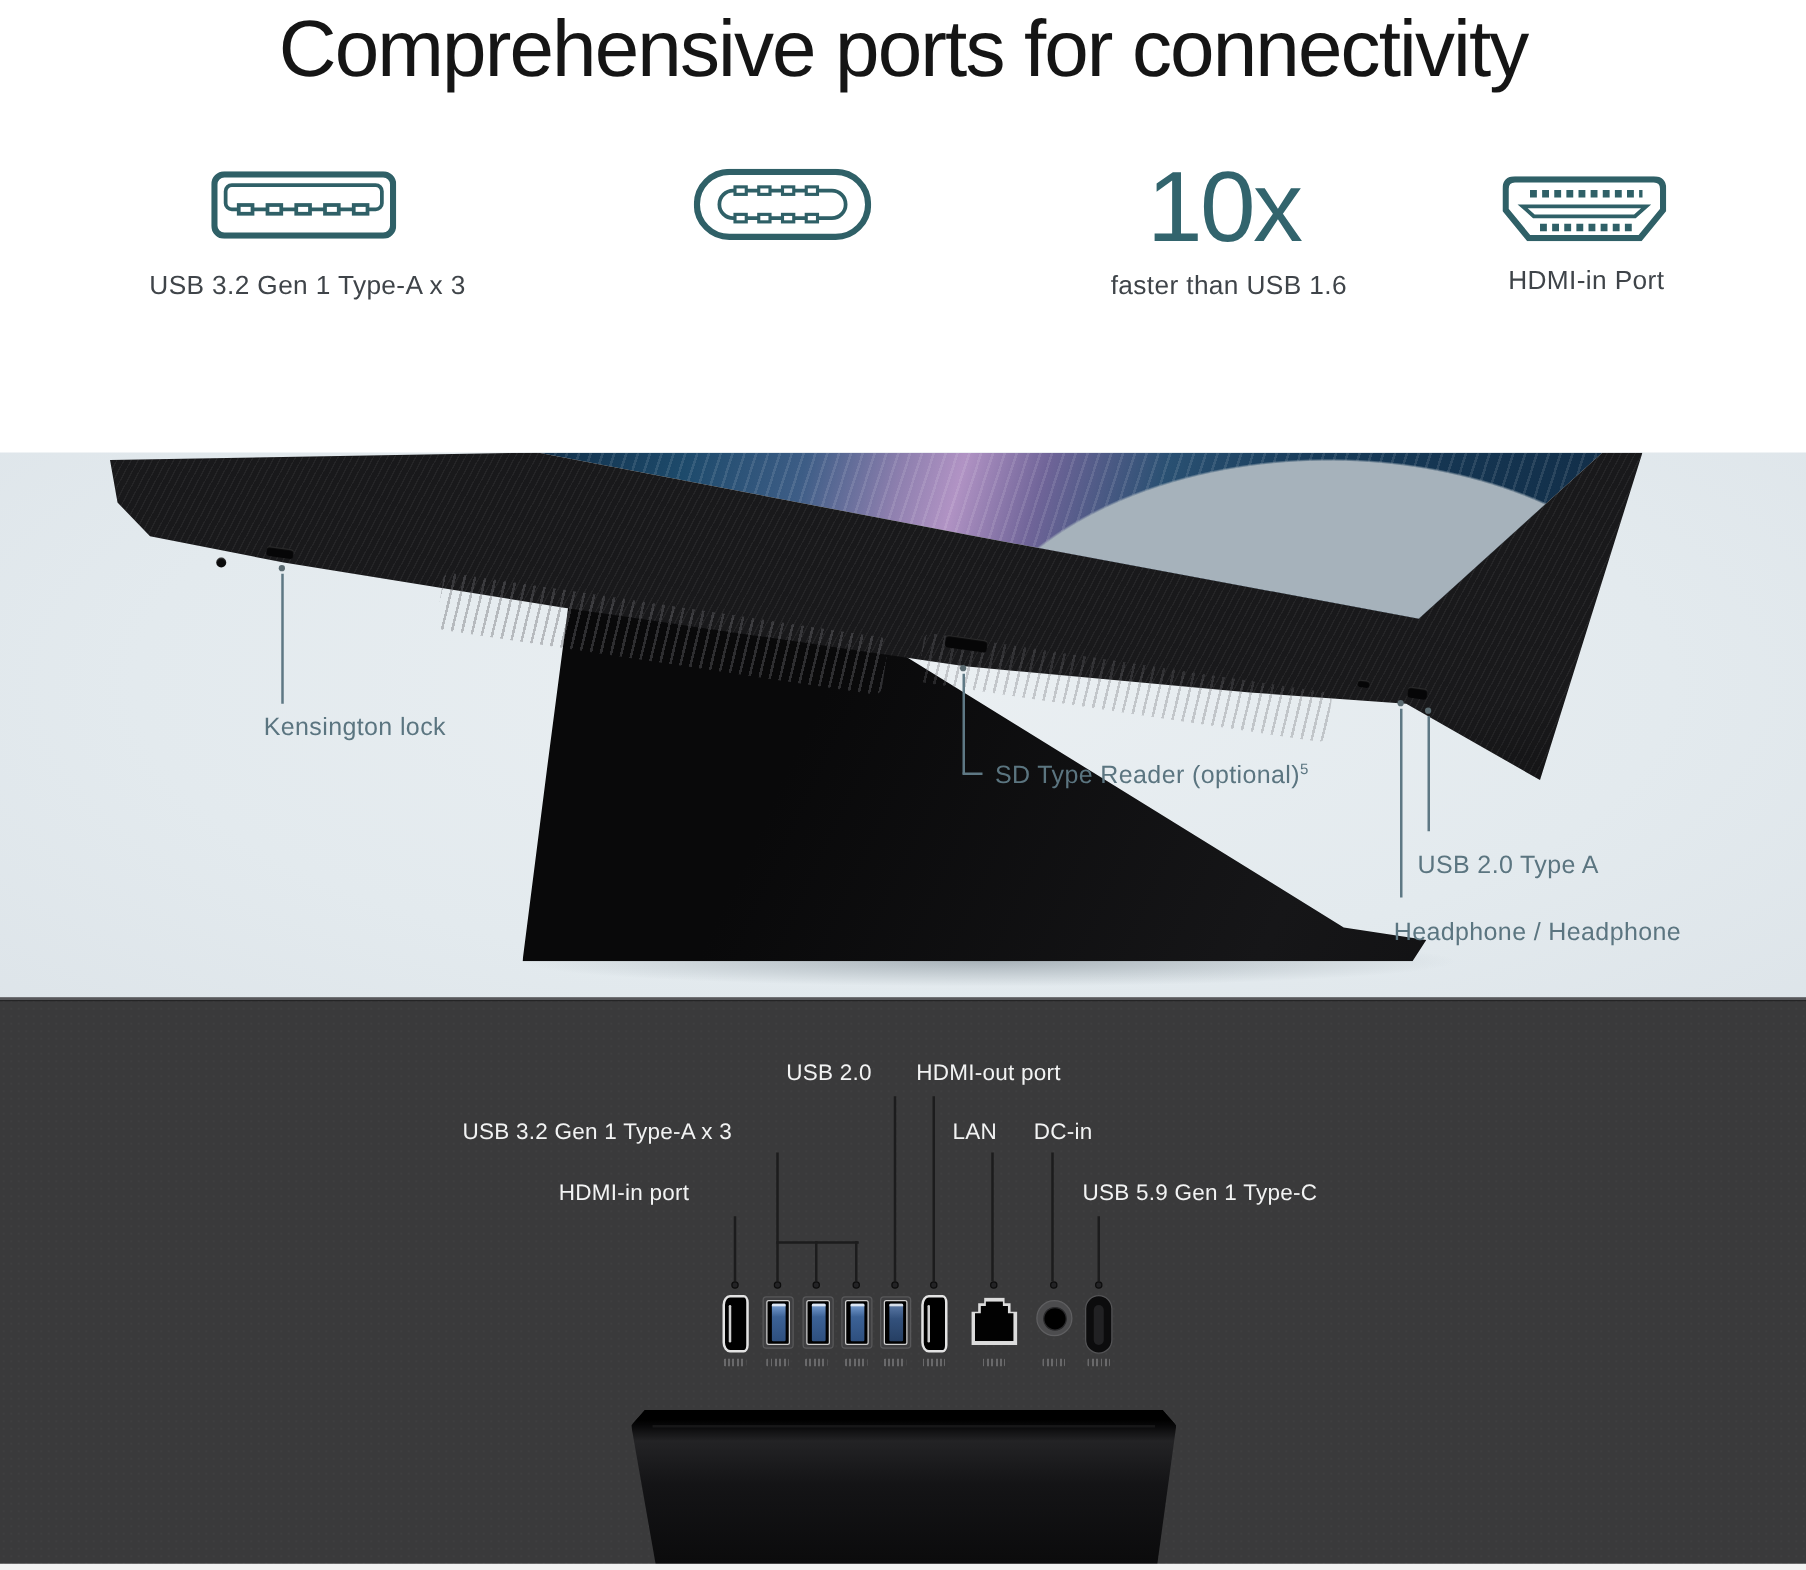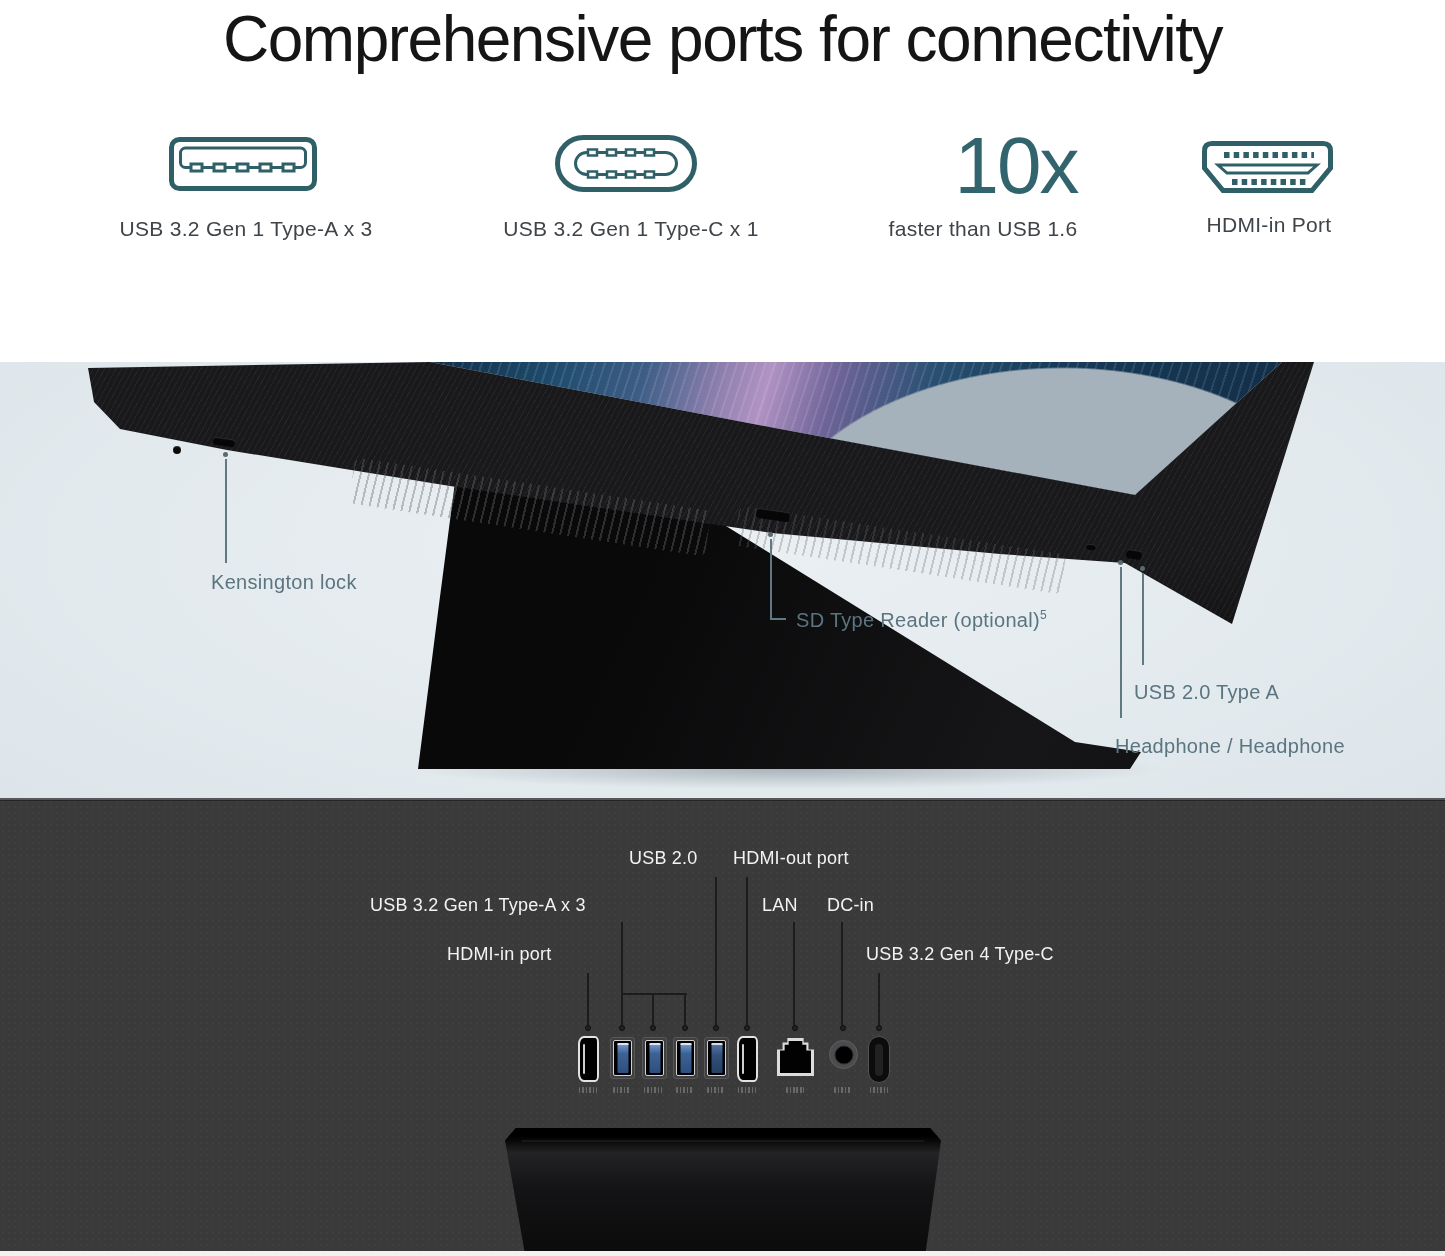--- a/index.html
+++ b/index.html
@@ -116,23 +116,22 @@
           <rect x="52" y="14.5" width="9" height="6"></rect>
         <rect x="71" y="14.5" width="9" height="6"></rect>
           <rect x="90" y="14.5" width="9" height="6"></rect>
         <rect x="33" y="36.5" width="9" height="6"></rect>
           <rect x="52" y="36.5" width="9" height="6"></rect>
         <rect x="71" y="36.5" width="9" height="6"></rect>
           <rect x="90" y="36.5" width="9" height="6"></rect>
       </g>
     </svg>
   </div>
-  <div class="abs feat-label" style="left:471px;top:217px;">USB 3.2 Gen 1 Type-C x 1</div>
-
-  <div class="abs stat-big" style="left:906px;top:126px;">10x</div>
+
+  <div class="abs stat-big" style="left:869px;top:126px;">10x</div>
   <div class="abs feat-label" style="left:823px;top:217px;">faster than USB 1.6</div>
 
   <div class="abs" style="left:1202px;top:141px;">
     <svg class="port-svg" width="131" height="52" viewBox="0 0 131 52">
       <path d="M10 2.5 H121 Q128.5 2.5 128.5 10 V27 L110 49.5 H21 L2.5 27 V10 Q2.5 2.5 10 2.5 Z" fill="none" stroke="#2f6067" stroke-width="5"></path>
       <line x1="22" y1="14" x2="112" y2="14" stroke="#2f6067" stroke-width="6" stroke-dasharray="5.5 4.2"></line>
       <path d="M16 24 H115 L106 32 H25 Z" fill="none" stroke="#2f6067" stroke-width="3"></path>
       <line x1="30" y1="41" x2="104" y2="41" stroke="#2f6067" stroke-width="6" stroke-dasharray="5.5 4.2"></line>
     </svg>
   </div>
@@ -173,21 +172,21 @@
   <div class="abs rear-section">
     <div class="abs rear-topline"></div>
     <div class="abs rear-topline2"></div>
 
     <div class="abs rear-label" style="left:629px;top:50px;">USB 2.0</div>
     <div class="abs rear-label" style="left:733px;top:50px;">HDMI-out port</div>
     <div class="abs rear-label" style="left:370px;top:97px;">USB 3.2 Gen 1 Type-A x 3</div>
     <div class="abs rear-label" style="left:762px;top:97px;">LAN</div>
     <div class="abs rear-label" style="left:827px;top:97px;">DC-in</div>
     <div class="abs rear-label" style="left:447px;top:146px;">HDMI-in port</div>
-    <div class="abs rear-label" style="left:866px;top:146px;">USB 3.2 Gen 4 Type-C</div>
+    <div class="abs rear-label" style="left:866px;top:146px;">USB 5.9 Gen 1 Type-C</div>
 
     <div class="abs dline" style="left:715px;top:79px;height:148px;"></div>
     <div class="abs dline" style="left:746px;top:79px;height:148px;"></div>
     <div class="abs dline" style="left:621px;top:124px;height:103px;"></div>
     <div class="abs dline" style="left:793px;top:124px;height:103px;"></div>
     <div class="abs dline" style="left:841px;top:124px;height:103px;"></div>
     <div class="abs dline" style="left:587px;top:175px;height:52px;"></div>
     <div class="abs dline" style="left:878px;top:175px;height:52px;"></div>
     <div class="abs dline-h" style="left:621px;top:195px;width:66px;"></div>
     <div class="abs dline" style="left:652px;top:195px;height:32px;"></div>

